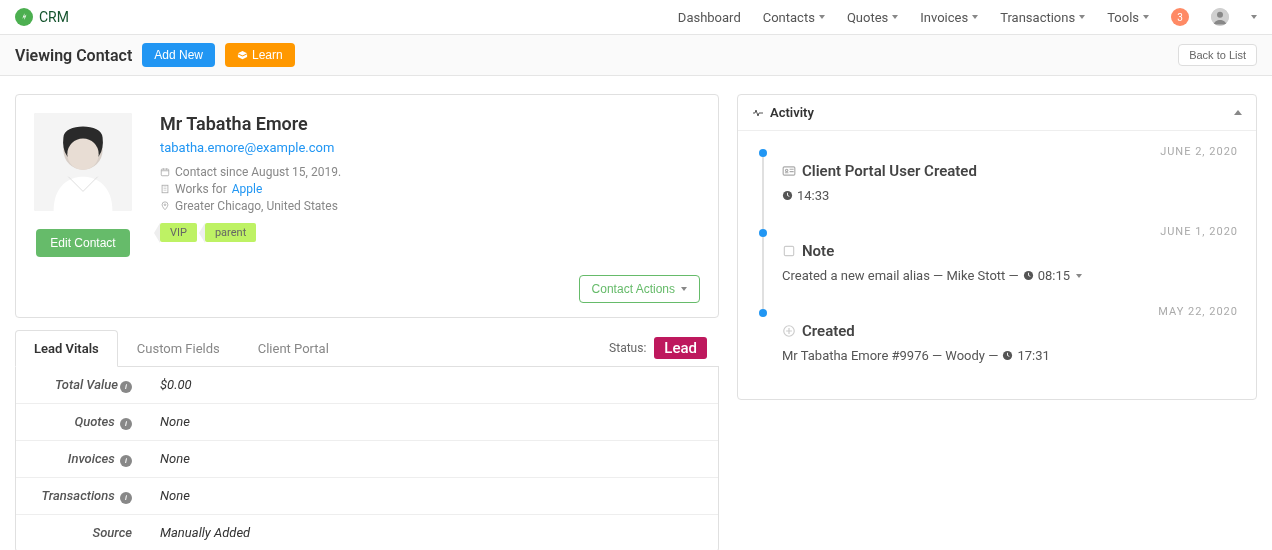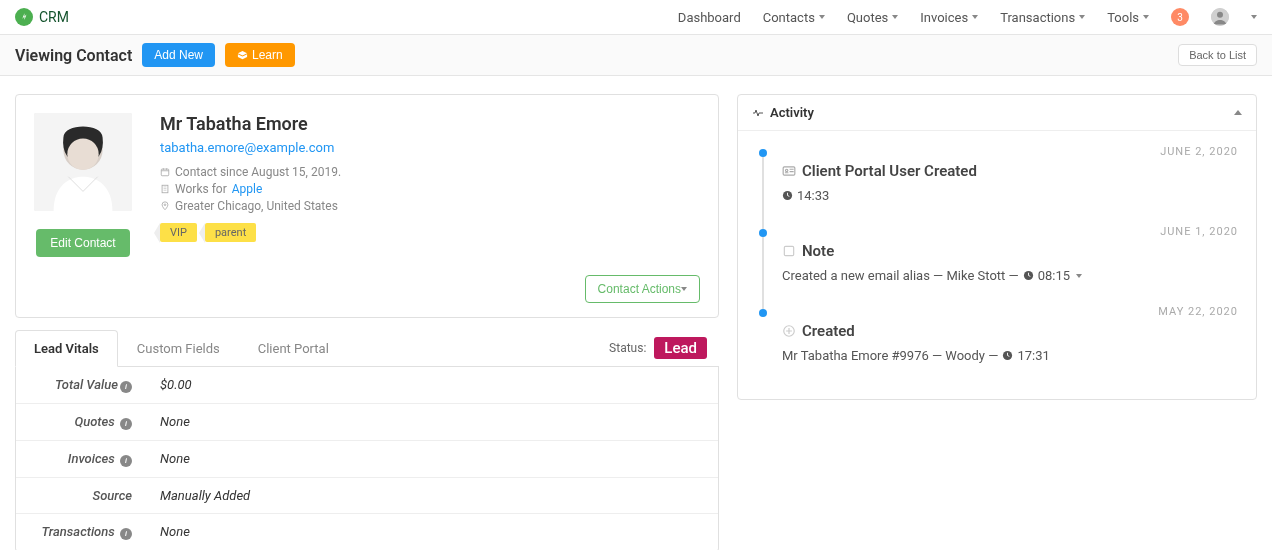--- a/index.html
+++ b/index.html
@@ -28,25 +28,25 @@
 .card { border: 1px solid #e0e0e0; border-radius: 4px; background: #fff; }
 .contact-header { display: flex; padding: 18px; gap: 28px; }
 .avatar-lg { width: 98px; height: 98px; background: #eee; border-radius: 2px; overflow: hidden; flex-shrink: 0; }
 .avatar-lg svg { width: 100%; height: 100%; }
 .contact-info h1 { font-size: 18px; font-weight: 600; margin-bottom: 6px; }
 .contact-email { color: #2196f3; font-size: 13px; margin-bottom: 10px; cursor: pointer; }
 .meta-line { color: #888; font-size: 12px; margin-bottom: 3px; display: flex; align-items: center; gap: 5px; }
 .meta-line a { color: #2196f3; text-decoration: none; }
 .meta-icon { width: 10px; height: 10px; display: inline-block; }
 .tags { display: flex; gap: 8px; margin-top: 10px; }
-.tag { background: #fde047; padding: 3px 10px; font-size: 11px; color: #666; border-radius: 2px; position: relative; }
+.tag { background: #bef264; padding: 3px 10px; font-size: 11px; color: #666; border-radius: 2px; position: relative; }
 .tag::before { content: ""; position: absolute; left: -6px; top: 0; width: 0; height: 0; border-top: 10px solid transparent; border-bottom: 10px solid transparent; border-right: 6px solid #eee; }
 .edit-row { padding: 0 18px 14px; display: flex; justify-content: space-between; align-items: flex-end; }
 .btn-green { background: #66bb6a; color: #fff; padding: 7px 14px; border-radius: 4px; font-size: 12px; border: none; cursor: pointer; font-weight: 500; }
-.btn-action { border: 1px solid #66bb6a; color: #66bb6a; background: #fff; padding: 6px 12px; border-radius: 4px; font-size: 12px; display: flex; align-items: center; cursor: pointer; }
+.btn-action { border: 1px solid #66bb6a; color: #66bb6a; background: #fff; padding: 6px 12px; border-radius: 4px; font-size: 12px; display: flex; align-items: center; gap: 6px; cursor: pointer; }
 .tabs-row { display: flex; align-items: center; border-bottom: 1px solid #e0e0e0; margin-top: 12px; }
 .tab { padding: 10px 18px; font-size: 13px; color: #888; cursor: pointer; border: 1px solid transparent; border-bottom: none; }
 .tab.active { color: #333; font-weight: 600; border-color: #e0e0e0; border-bottom: 1px solid #fff; margin-bottom: -1px; background: #fff; border-radius: 4px 4px 0 0; }
 .tab-right { margin-left: auto; display: flex; align-items: center; gap: 8px; padding-right: 12px; }
 .status-label { font-size: 12px; color: #666; }
 .lead-badge { background: #be185d; color: #fff; padding: 2px 10px; border-radius: 3px; font-size: 15px; font-weight: 500; }
 .detail-table { width: 100%; border-collapse: collapse; font-style: italic; }
 .detail-table td { padding: 10px 14px; border-bottom: 1px solid #eee; font-size: 13px; vertical-align: top; }
 .detail-table td:first-child { width: 130px; text-align: right; color: #555; font-weight: 500; }
 .info-icon { display: inline-block; width: 12px; height: 12px; border-radius: 50%; background: #888; color: #fff; font-size: 8px; text-align: center; line-height: 12px; margin-left: 2px; }
@@ -207,26 +207,26 @@
         </tr>
         <tr>
           <td><span>Quotes</span> <span class="info-icon">i</span></td>
           <td>None</td>
         </tr>
         <tr>
           <td><span>Invoices</span> <span class="info-icon">i</span></td>
           <td>None</td>
         </tr>
         <tr>
+          <td><span>Transactions</span> <span class="info-icon">i</span></td>
+          <td>None</td>
+        </tr>
+        <tr>
           <td>Source</td>
           <td>Manually Added</td>
-        </tr>
-        <tr>
-          <td><span>Transactions</span> <span class="info-icon">i</span></td>
-          <td>None</td>
         </tr>
 
       </tbody>
         </table>
     </div>
   </div>
 
   <div class="right-col">
     <div class="card">
       <div class="activity-header">

